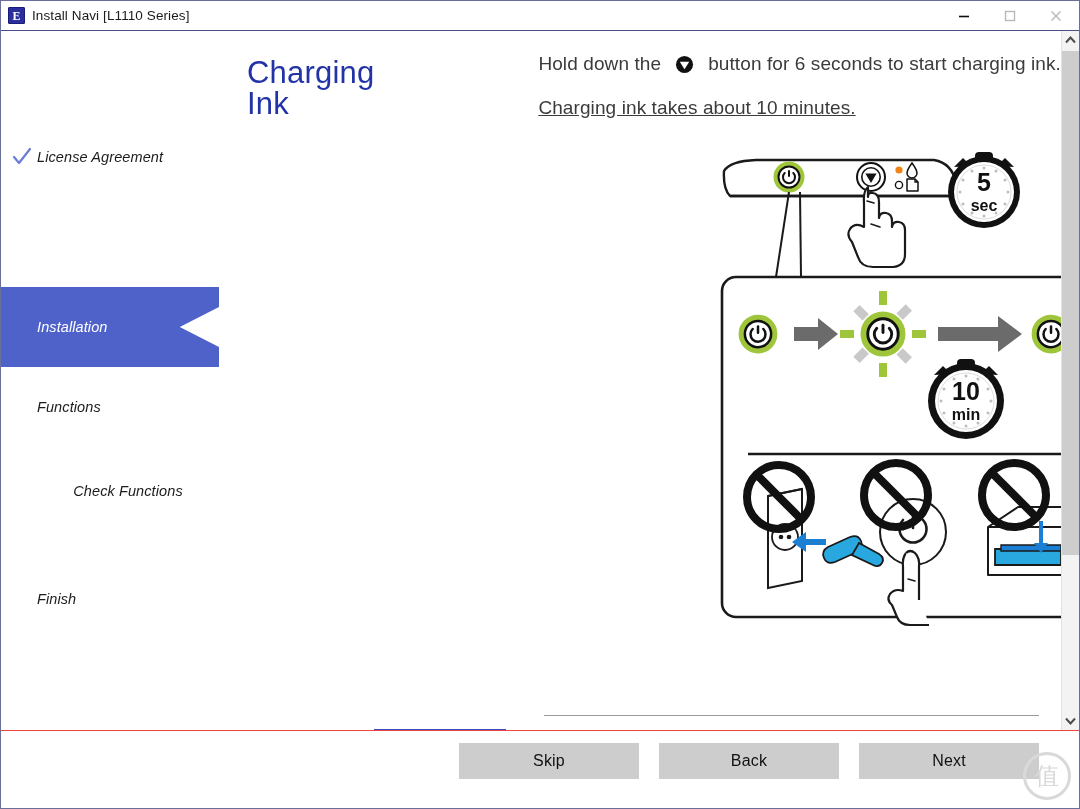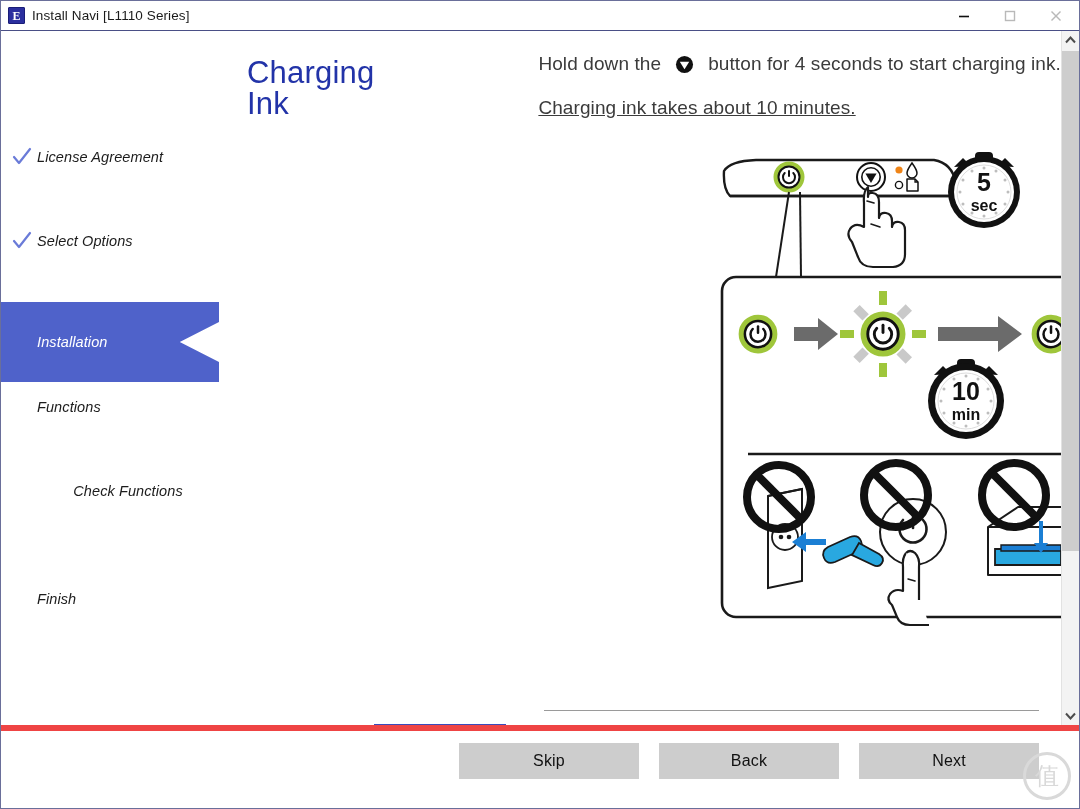--- a/index.html
+++ b/index.html
@@ -135,21 +135,21 @@
   }
   .sb-track{flex:1 1 auto;position:relative;background:#f3f3f3;}
   .sb-thumb{
     position:absolute;left:0;right:0;top:2px;height:76%;
     background:#cdcdcd;
   }
 
   
   .footer{
     flex:0 0 77px;height:77px;
-    border-top:6px solid #ef4444;
+    border-top:1px solid #ef4444;
     background:#ffffff;position:relative;
   }
   .btnrow{
     position:absolute;left:0;right:0;top:12px;
     display:flex;justify-content:flex-end;gap:20px;
     padding-right:40px;box-sizing:border-box;
   }
   .btn{
     width:180px;height:36px;
     background:#cdcdcd;border:none;
@@ -218,28 +218,22 @@
     <div class="sidebar">
       <div class="nav">
 
         <div class="nav-item done" style="top:90px;">
           <svg class="check" viewBox="0 0 22 22">
             <polyline points="3,11 8,17 19,3" fill="none" stroke="#6a7bd8" stroke-width="2.2" stroke-linecap="round" stroke-linejoin="round"></polyline>
           </svg>
           <span class="nav-label">License Agreement</span>
         </div>
 
-        <div class="nav-item done" style="top:174px;">
-          <svg class="check" viewBox="0 0 22 22">
-            <polyline points="3,11 8,17 19,3" fill="none" stroke="#6a7bd8" stroke-width="2.2" stroke-linecap="round" stroke-linejoin="round"></polyline>
-          </svg>
-          <span class="nav-label">Select Options</span>
-        </div>
-
-        <div class="nav-item active" style="top:271px;height:80px;">
+
+        <div class="nav-item active" style="top:256px;height:80px;">
           <span class="nav-label">Installation</span>
         </div>
 
         <div class="nav-item" style="top:340px;">
           <span class="nav-label">Functions</span>
         </div>
 
         <div class="nav-item" style="top:424px;justify-content:center;">
           <span class="nav-label">Check Functions</span>
         </div>
@@ -261,21 +255,21 @@
         <div class="doc">
 
           <div class="instr">
             <span>Hold down the</span>
             <span class="inkbtn-glyph">
               <svg width="19" height="19" viewBox="0 0 20 20">
                 <circle cx="10" cy="10" r="9" fill="#111"></circle>
                 <polygon points="5,7 15,7 10,15" fill="#fff"></polygon>
               </svg>
             </span>
-            <span>button for 4 seconds to start charging ink.</span>
+            <span>button for 6 seconds to start charging ink.</span>
           </div>
 
           <div class="instr second">
             <span>Charging ink takes about 10 minutes.</span>
           </div>
 
           <div class="illus">
             <svg viewBox="0 0 390 480" width="390" height="480">
 
               <defs>

